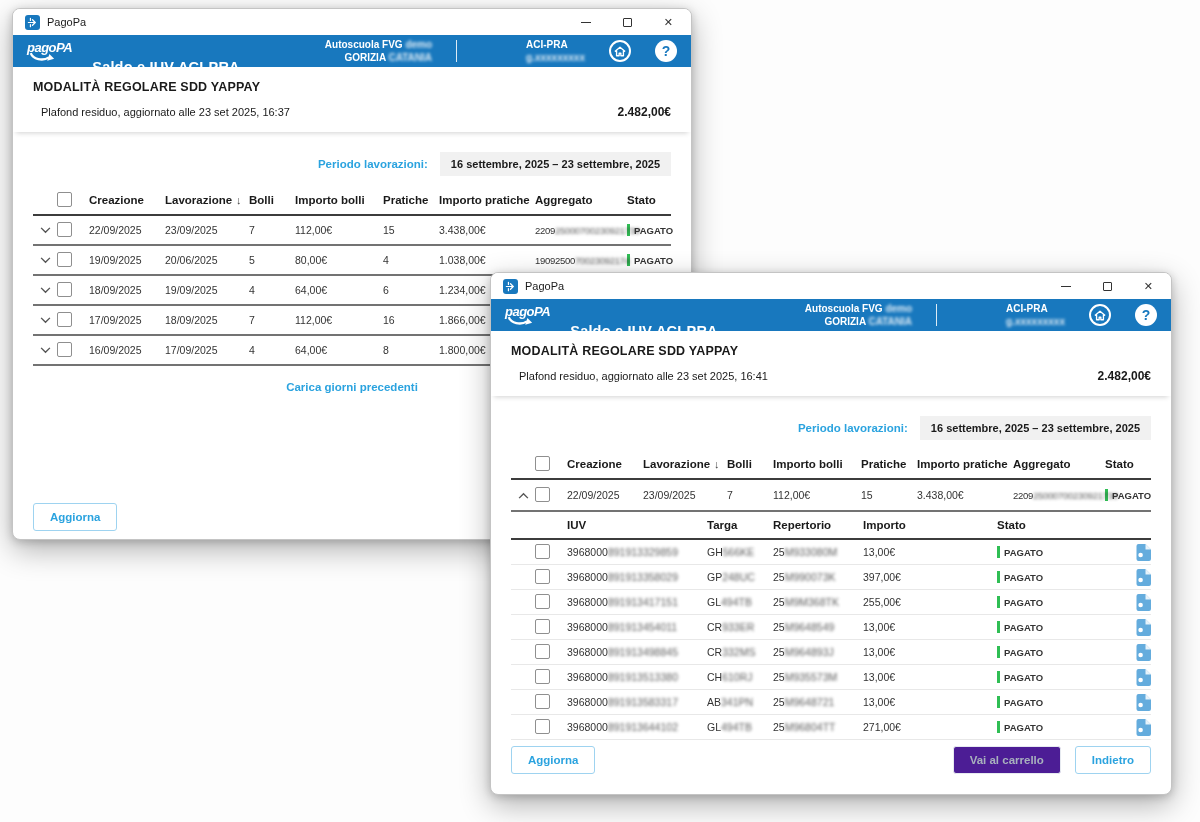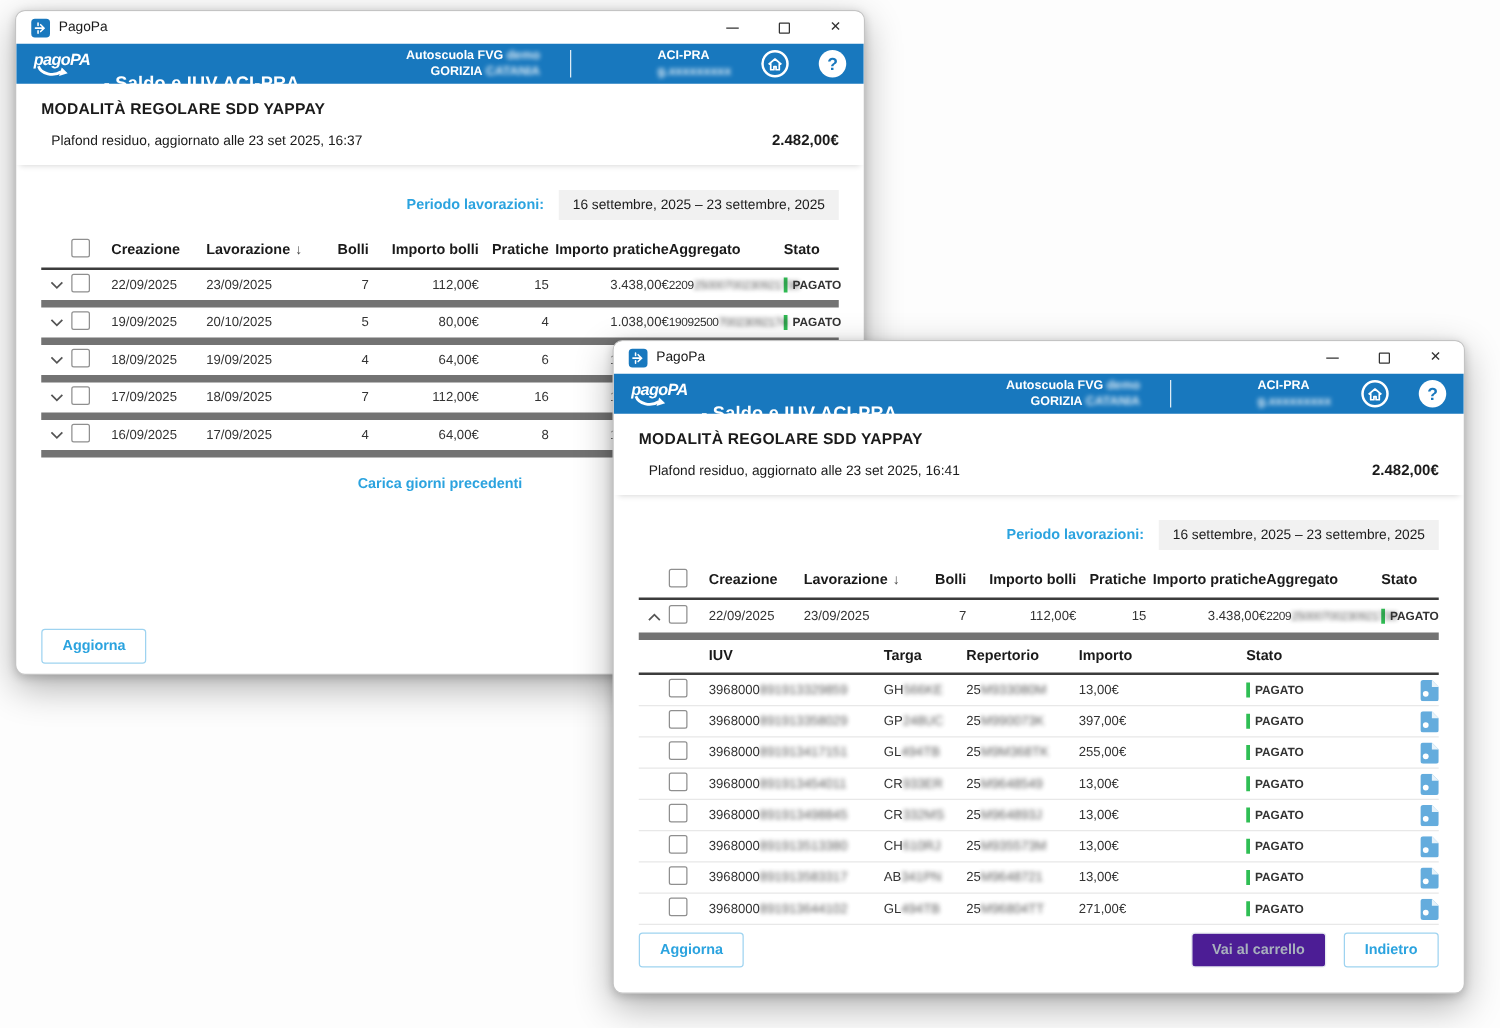--- a/index.html
+++ b/index.html
@@ -42,27 +42,27 @@
   .win-content { flex:1; display:flex; flex-direction:column; min-height:0; }
   .mode-sec { padding:13px 20px 13px; box-shadow:0 4px 5px -3px rgba(0,0,0,.18); position:relative; z-index:1; }
   .mode-title { font-size:12.5px; font-weight:bold; color:#1a1a1a; letter-spacing:.2px; }
   .plafond-row { display:flex; align-items:baseline; margin-top:11px; }
   .plafond-label { font-size:11px; font-weight:normal; color:#1a1a1a; padding-left:8px; }
   .plafond-value { margin-left:auto; font-size:12px; font-weight:bold; color:#1a1a1a; }
 
   .table-sec { flex:1; display:flex; flex-direction:column; padding:12px 20px 0; min-height:0; }
   .period-row { display:flex; justify-content:flex-end; align-items:center; gap:12px; margin:8px 0 10px; }
   .period-label { color:#2BA3DF; font-weight:bold; font-size:11.5px; }
-  .period-box { background:#f1f1f1; padding:6px 11px; font-weight:normal; font-size:11px; color:#1a1a1a; cursor:pointer; }
+  .period-box { background:#f1f1f1; padding:6px 11px; font-weight:bold; font-size:11px; color:#1a1a1a; cursor:pointer; }
 
   .grid-main { display:grid; grid-template-columns:24px 32px 76px 84px 46px 88px 56px 96px 92px 1fr; align-items:center; }
   .thead { height:30px; border-bottom:2px solid #3c3c3c; font-weight:bold; font-size:11.5px; color:#1a1a1a; }
-  .trow  { height:30px; border-bottom:6px solid #737373; font-size:10.5px; color:#333; }
+  .trow  { height:30px; border-bottom:2px solid #737373; font-size:10.5px; color:#333; }
   .trow-exp { height:32px; }
-  .cell-c { text-align:right; }
+  .cell-c { text-align:left; }
   .agg { font-size:9.5px; letter-spacing:-0.3px; white-space:nowrap; }
 
   .cb { width:15px; height:15px; border:1.5px solid #8f8f8f; border-radius:2px; background:#fff; display:inline-block; cursor:pointer; }
   .chev { display:flex; align-items:center; justify-content:center; cursor:pointer; }
   .sort { color:#444; font-size:11px; margin-left:4px; font-weight:normal; }
 
   .badge { display:flex; align-items:center; gap:4px; font-size:9.5px; font-weight:600; color:#333; white-space:nowrap; }
   .badge .bar { width:3px; height:12px; background:#2FBE54; flex:0 0 3px; }
 
   .link-row { text-align:center; padding:11px 0 4px; }
@@ -181,21 +181,21 @@
           </div>
 
           <div class="grid-main trow">
             <div class="chev">
               <svg width="11" height="7" viewBox="0 0 12 8">
                 <path d="M1 1l5 5 5-5" stroke="#555" stroke-width="1.6" fill="none"></path>
               </svg>
             </div>
             <div><span class="cb"></span></div>
             <div>19/09/2025</div>
-            <div>20/10/2025</div>
+            <div>20/06/2025</div>
             <div class="cell-c">5</div>
             <div class="cell-c">80,00€</div>
             <div class="cell-c">4</div>
             <div class="cell-c">1.038,00€</div>
             <div class="agg"><span>19092500</span><span class="blur-sm">70023092174</span></div>
             <div class="badge">
               <span class="bar"></span>
               <span>PAGATO</span>
             </div>
           </div>

